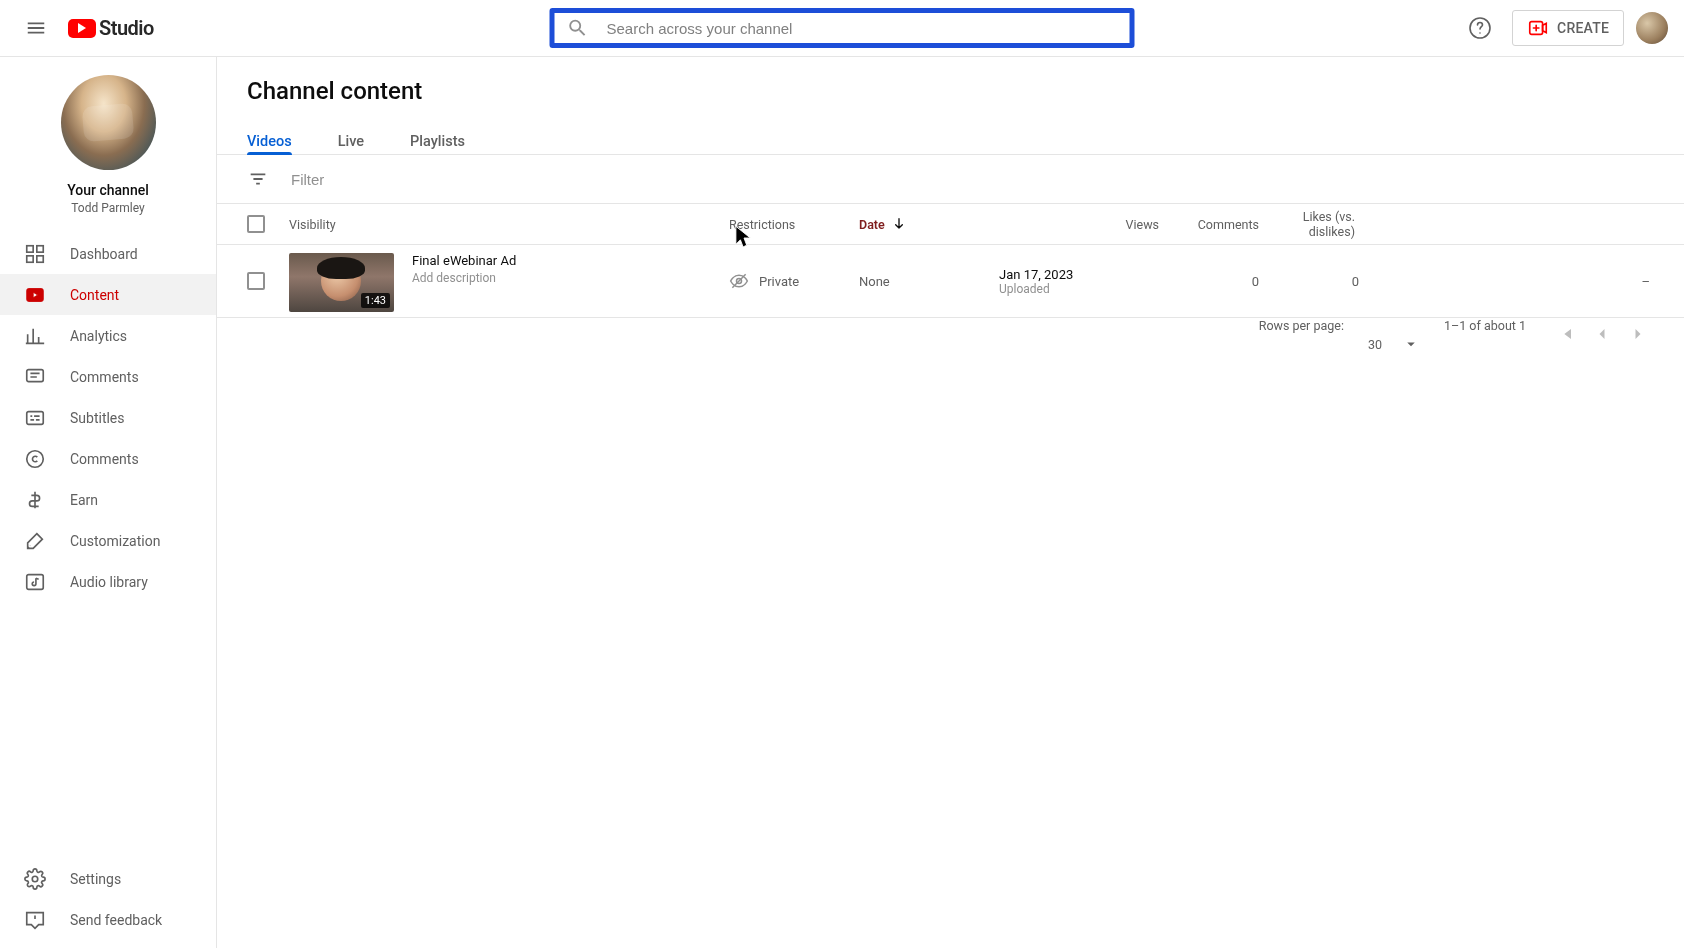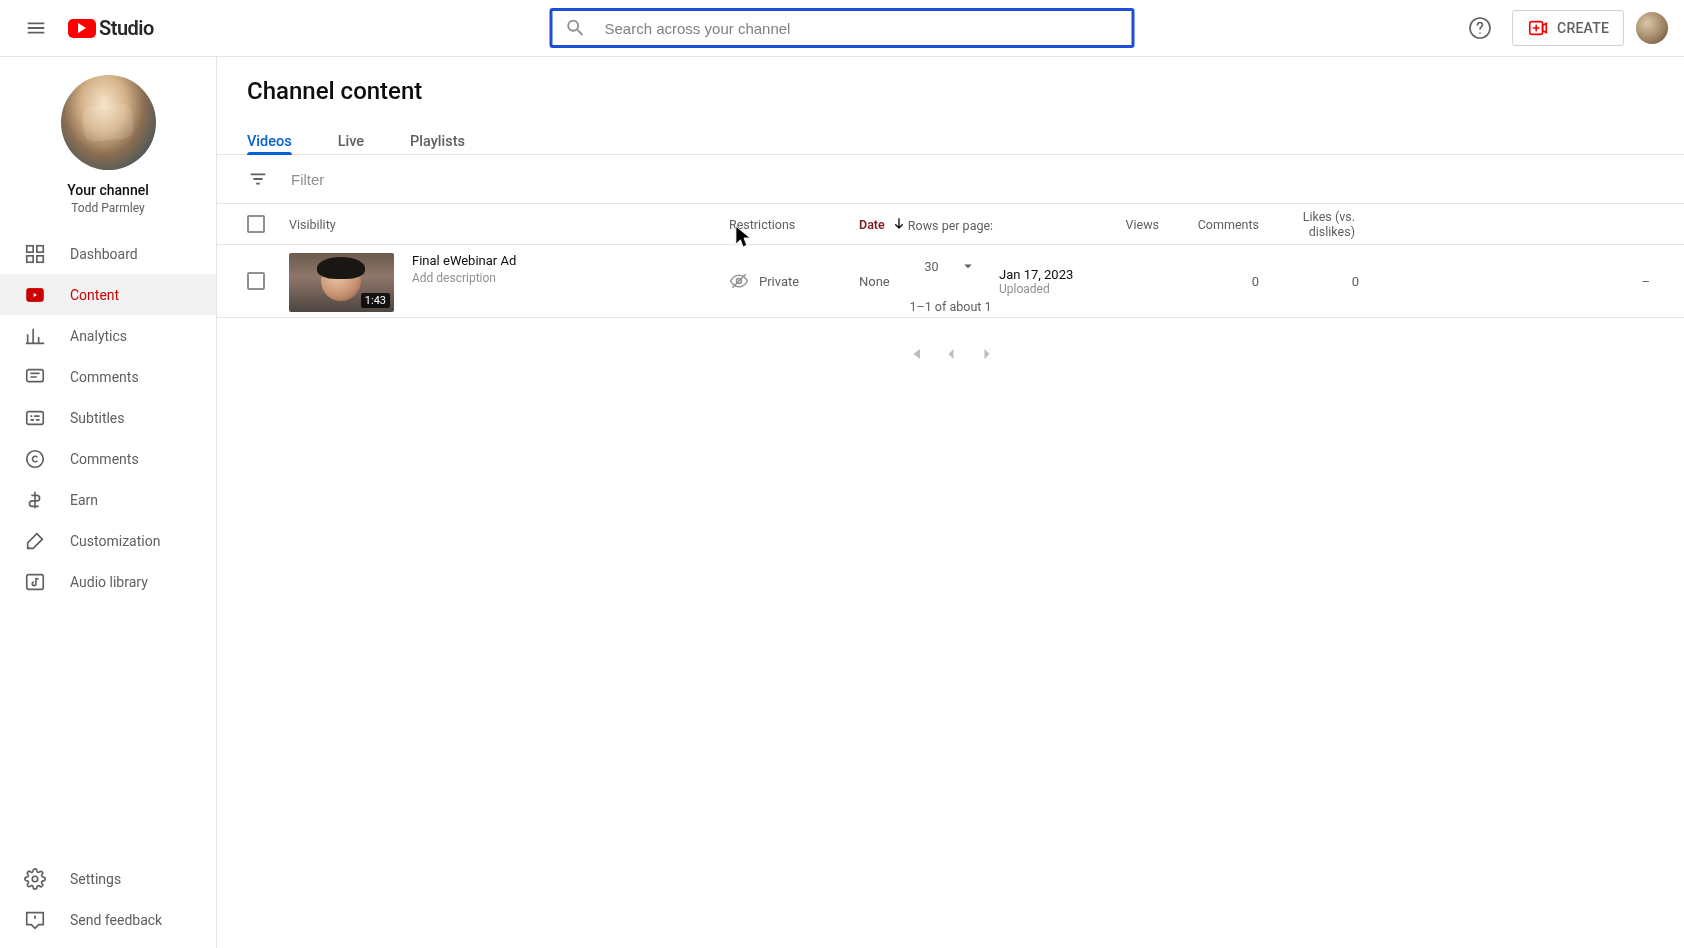--- a/index.html
+++ b/index.html
@@ -39,21 +39,21 @@
       border-top: 5px solid transparent;
       border-bottom: 5px solid transparent;
     }
     .logo-text { font-weight: 600; font-size: 20px; letter-spacing: -0.5px; color: #282828; }
 
     .search-wrap {
       position: absolute; left: 50%; transform: translateX(-50%);
       width: 585px;
     }
     .search-box {
-      height: 40px; border: 3px solid #1d4ed8; border-radius: 3px;
+      height: 40px; border: 5px solid #1d4ed8; border-radius: 3px;
       display: flex; align-items: center; padding: 0 12px;
       background: #fff;
     }
     .search-box svg { width: 22px; height: 22px; fill: #909090; margin-right: 18px; }
     .search-box input {
       border: none; outline: none; flex: 1;
       font-size: 15px; color: #333;
     }
     .search-box input::placeholder { color: #808080; }
 
@@ -172,23 +172,23 @@
     .vis-cell svg { width:20px; height:20px; fill:none; stroke:#909090; stroke-width:1.8;}
 
     .restrict-cell { font-size:13px; color:#606060; }
     .date-cell .d1 { font-size:13px; color:#0d0d0d; }
     .date-cell .d2 { font-size:12px; color:#909090; }
     .num-cell { text-align:right; font-size:13px; color:#606060; }
     .likes-cell { text-align:right; font-size:13px; color:#606060; padding-right:4px;}
 
     
     .pager {
-      display:flex; align-items:center; justify-content:flex-end;
+      display:flex; justify-content:flex-end;
       padding: 0 30px; height:52px; gap: 24px;
-      font-size:12.5px; color:#606060;flex-direction:column;
+      font-size:12.5px; color:#606060;
     }
     .rpp-sel { display:flex; align-items:center; gap:20px; cursor:pointer;}
     .rpp-sel svg { width:18px; height:18px; fill:#606060;}
     .pager-btn { width:32px; height:32px; display:flex;align-items:center;justify-content:center;cursor:pointer;border-radius:50%;}
     .pager-btn svg { width:20px; height:20px; fill:#bdbdbd; }
     .pager-nav { display:flex; gap:4px;}
 
     
     .cursor-overlay {
       position:fixed; pointer-events:none; z-index:9999;

